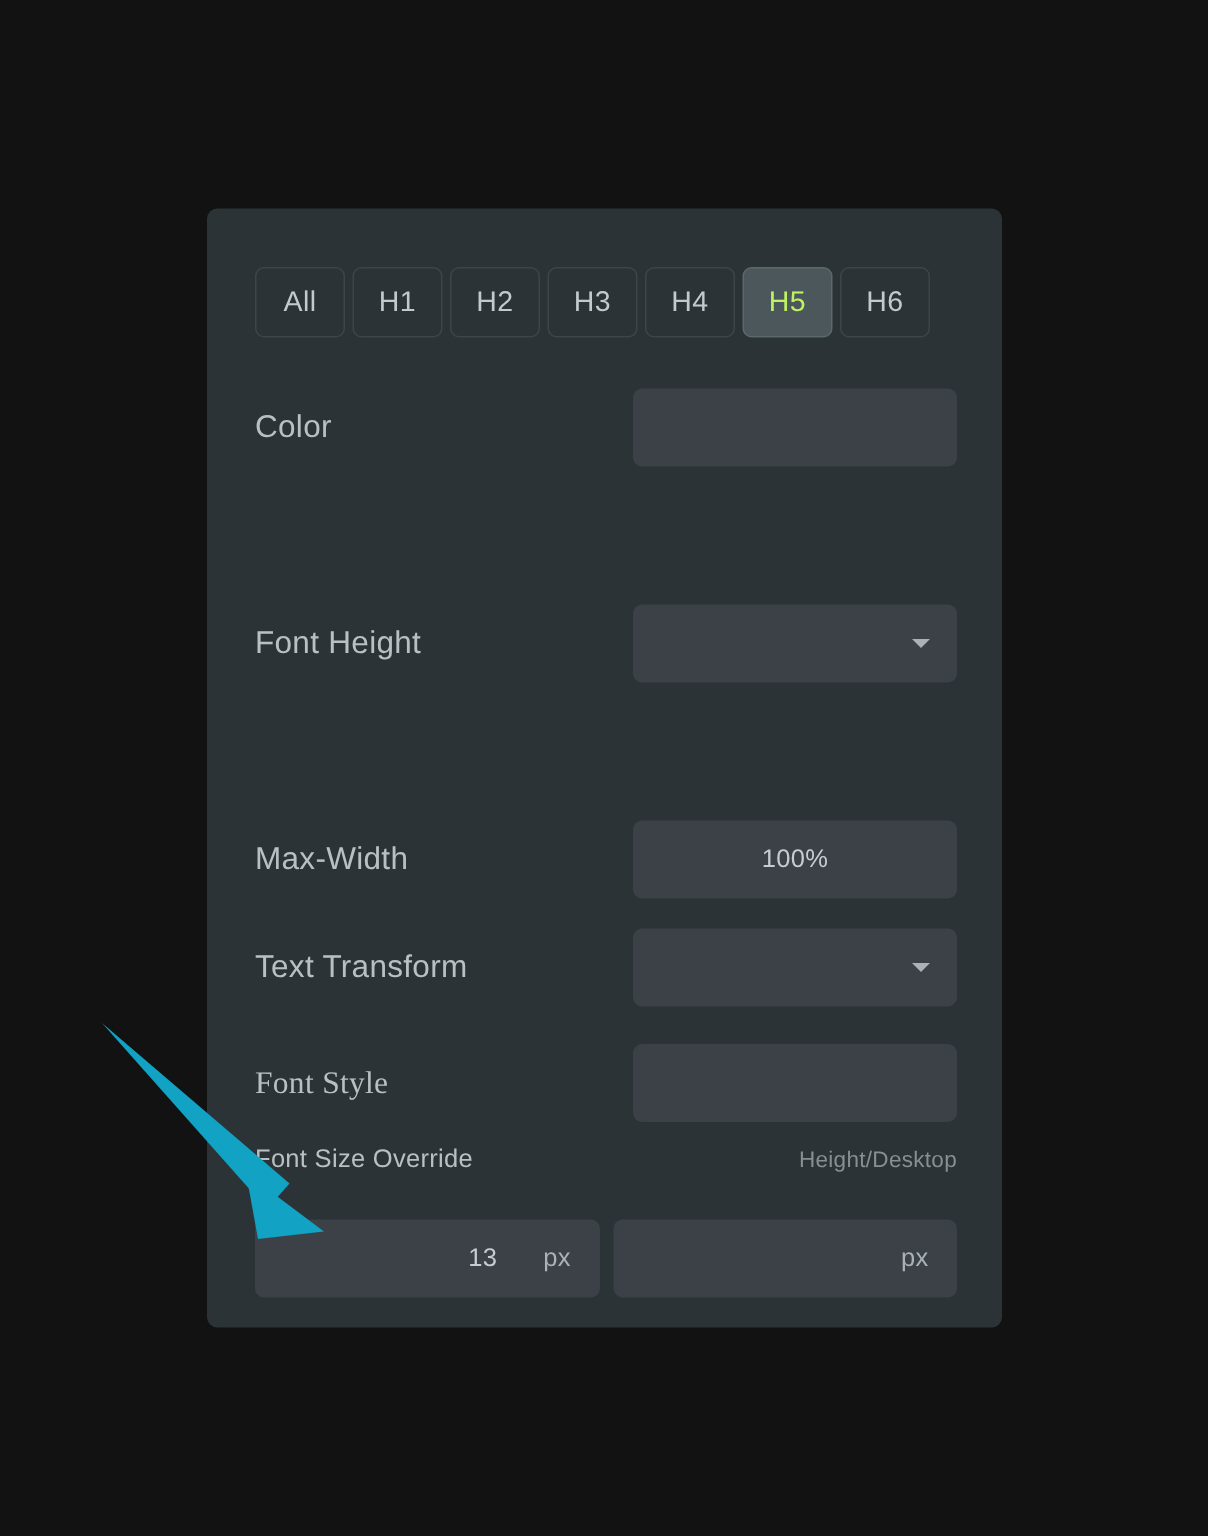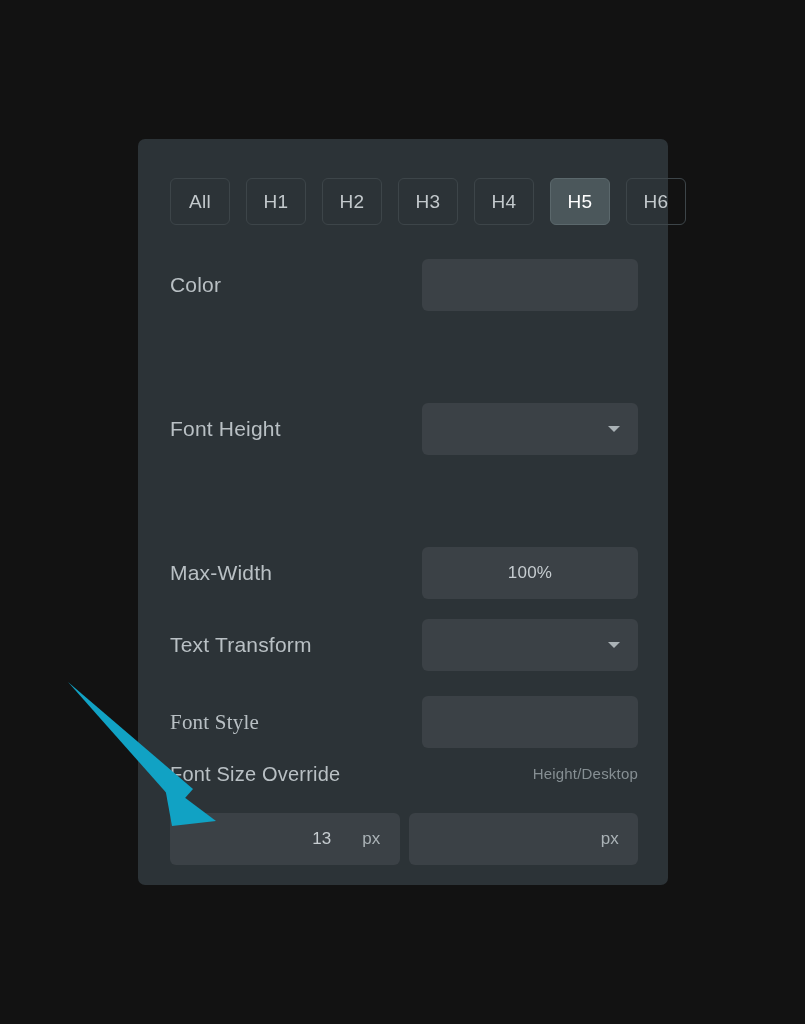--- a/index.html
+++ b/index.html
@@ -27,21 +27,21 @@
     border-radius: 7px;
     box-sizing: border-box;
   }
 
   
   #heading-tabs {
     position: absolute;
     left: 32px;
     top: 39px;
     display: flex;
-    gap: 16px;
+    gap: 5px;
   }
   .tab-button {
     width: 60px;
     height: 47px;
     border-radius: 6px;
     background: transparent;
     border: 1px solid #3d4549;
     display: flex;
     align-items: center;
     justify-content: center;
@@ -53,21 +53,21 @@
     font-size: 19px;
     color: #c3c9cc;
     letter-spacing: 0.3px;
     line-height: 1;
   }
   .tab-button.is-active {
     background: #4b575b;
     border-color: #5b686c;
   }
   .tab-button.is-active .tab-label {
-    color: #ffffff;
+    color: #bef264;
   }
 
   
   .prop-row {
     position: absolute;
     left: 32px;
     width: 468px;
     height: 52px;
   }
   .prop-label {
@@ -119,21 +119,21 @@
     position: absolute;
     left: 32px;
     top: 624px;
     width: 468px;
     height: 30px;
   }
   #font-size-override-label {
     position: absolute;
     left: 0;
     top: 0;
-    font-size: 20px;
+    font-size: 17px;
     color: #b9c0c4;
     letter-spacing: 0.2px;
     white-space: nowrap;
   }
   #mobile-desktop-label {
     position: absolute;
     right: 0;
     top: 2px;
     font-size: 15px;
     color: #868f93;

